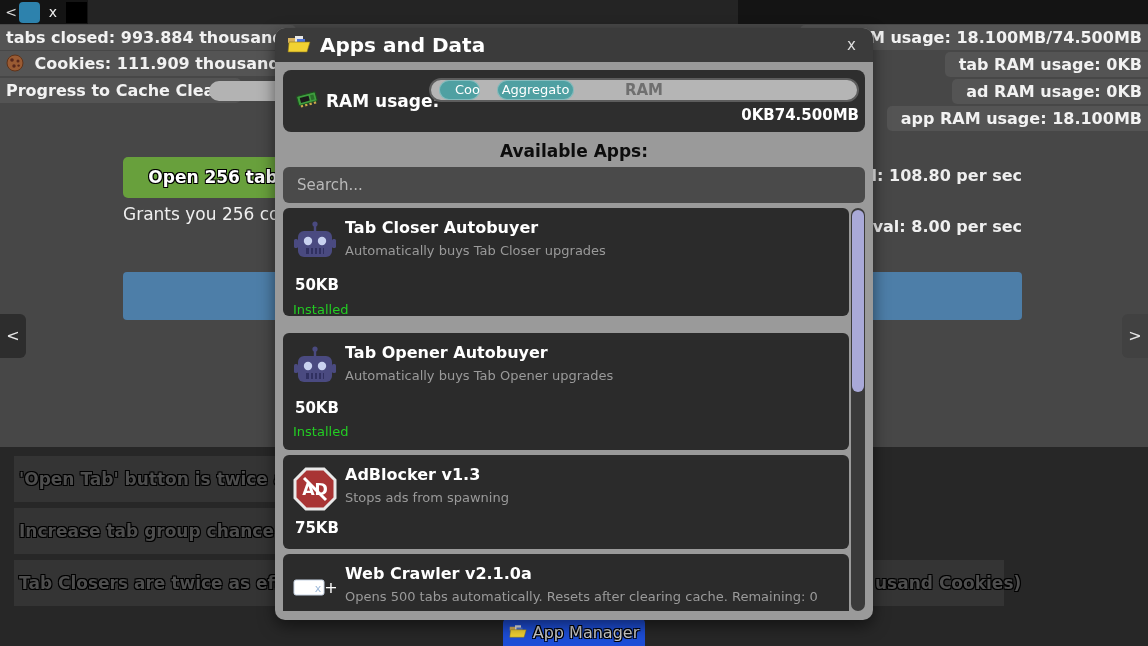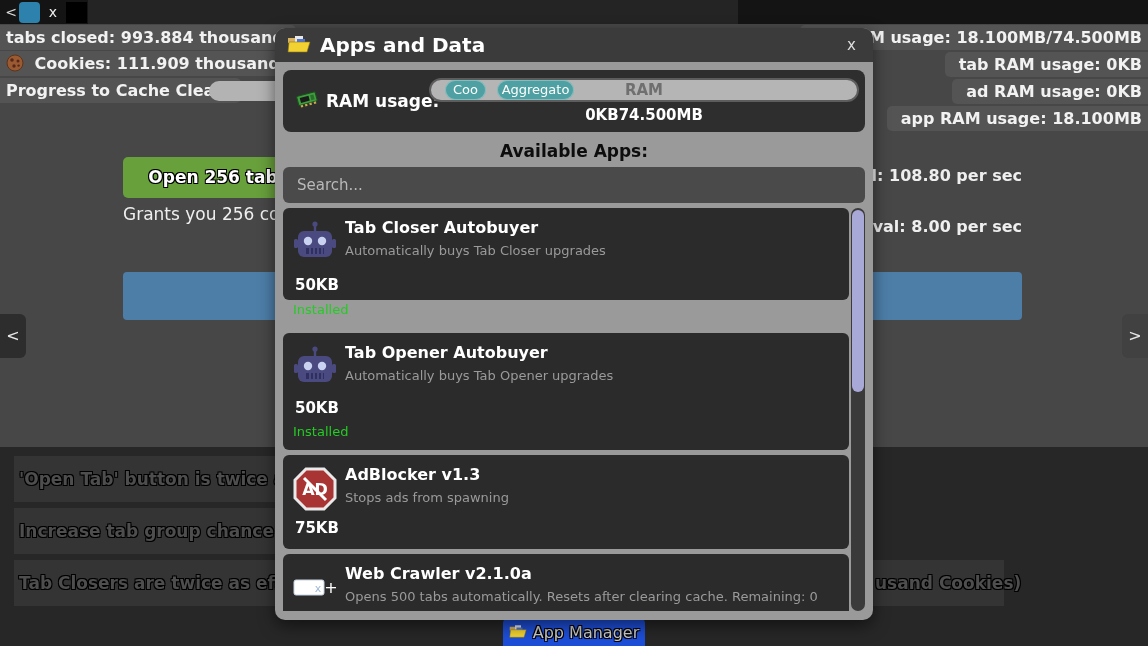--- a/index.html
+++ b/index.html
@@ -65,23 +65,23 @@
   .ram-panel { position:relative; height:62px; background:#2e2e2e; border-radius:8px; }
   .ram-label { position:absolute; left:12px; top:0; height:62px; display:flex; align-items:center; gap:7px;
                color:#fff; font-size:17px; font-weight:bold; }
   .ram-bar { position:absolute; left:146px; top:8px; width:430px; height:24px; background:#b5b5b5;
              border:2px solid #5d5d5d; border-radius:12px; overflow:hidden; }
   .ram-bar-label { position:absolute; left:0; top:0; width:100%; height:20px; line-height:20px;
                    text-align:center; color:#6f6f6f; font-size:15px; font-weight:600; }
   .seg { position:absolute; top:0; height:20px; line-height:20px; background:#4fa0a2; color:#fff;
          font-size:13px; text-align:center; border-radius:10px; overflow:hidden; white-space:nowrap;
          box-shadow:inset 0 0 0 1px rgba(255,255,255,.3); }
-  .seg1 { left:14px; width:41px; }
+  .seg1 { left:8px; width:41px;text-align:right; }
   .seg2 { left:66px; width:77px; }
-  .ram-range { position:absolute; left:146px; top:36px; width:430px; display:flex; justify-content:center;
+  .ram-range { position:absolute; left:146px; top:36px; width:430px; display:flex; justify-content:flex-end;
                color:#fff; font-size:15px; font-weight:bold; }
 
   .avail-head { margin-top:9px; text-align:center; color:#0d0d0d; font-size:17px; font-weight:bold; }
   .search { display:block; margin-top:6px; width:582px; height:36px; background:#4a4a4a; border:none;
             border-radius:6px; color:#e5e5e5; font-size:15px; padding:0 14px;
             font-family:"DejaVu Sans", sans-serif; }
   .search::placeholder { color:#b9b9b9; }
 
   .app-list { position:relative; margin-top:5px; width:582px; height:403px; overflow:hidden; }
   .app-card { position:absolute; left:0; width:566px; background:#2b2b2b; border-radius:6px; cursor:pointer; }
@@ -225,21 +225,21 @@
           <span>74.500MB</span>
         </div>
       </div>
 
       <div class="avail-head">Available Apps:</div>
 
       <input class="search" type="text" placeholder="Search..." style="">
 
       <div class="app-list">
 
-        <div class="app-card" style="top:0; height:92px;">
+        <div class="app-card" style="top:0; height:108px;">
           <span class="app-icon">
             <svg width="44" height="44" viewBox="0 0 44 44">
               <circle cx="22" cy="4" r="2.6" fill="#4a4a80"></circle>
                 <rect x="20.8" y="5" width="2.4" height="6" fill="#4a4a80"></rect>
               <rect x="1" y="19" width="4" height="9" rx="1.5" fill="#4a4a80"></rect>
                 <rect x="39" y="19" width="4" height="9" rx="1.5" fill="#4a4a80"></rect>
               <rect x="5" y="11" width="34" height="26" rx="6" fill="#4a4a80"></rect>
               <circle cx="15" cy="21" r="4.2" fill="#c9d2f0"></circle>
                 <circle cx="29" cy="21" r="4.2" fill="#c9d2f0"></circle>
               <rect x="13" y="28" width="18" height="6" fill="#303060"></rect>

